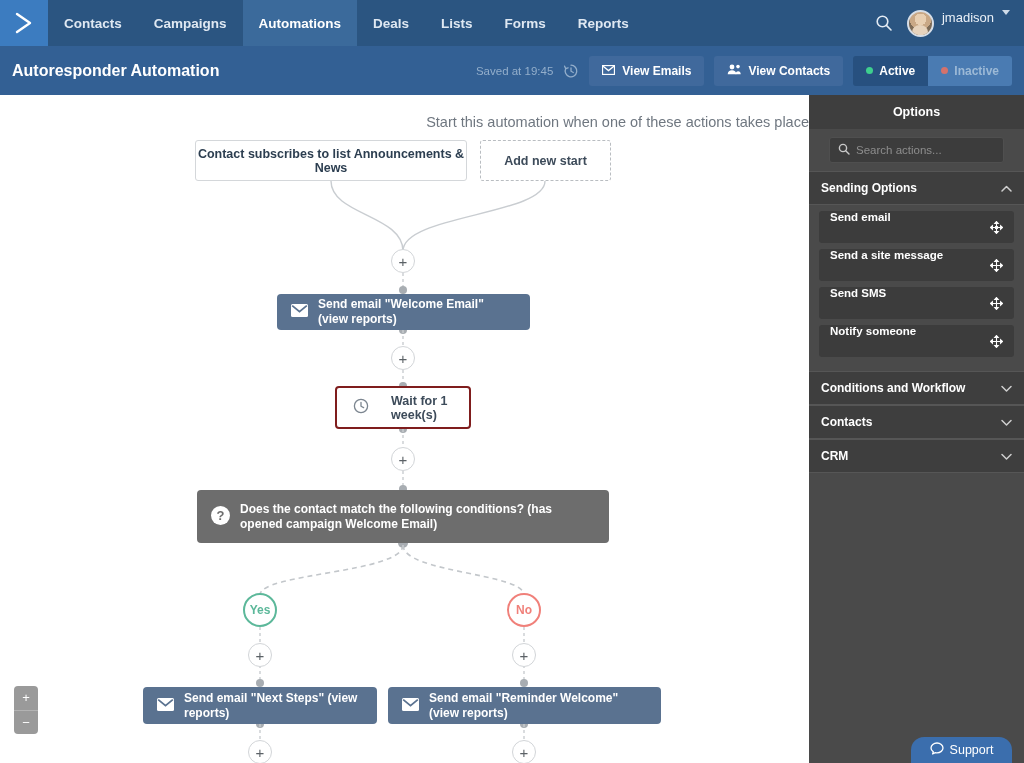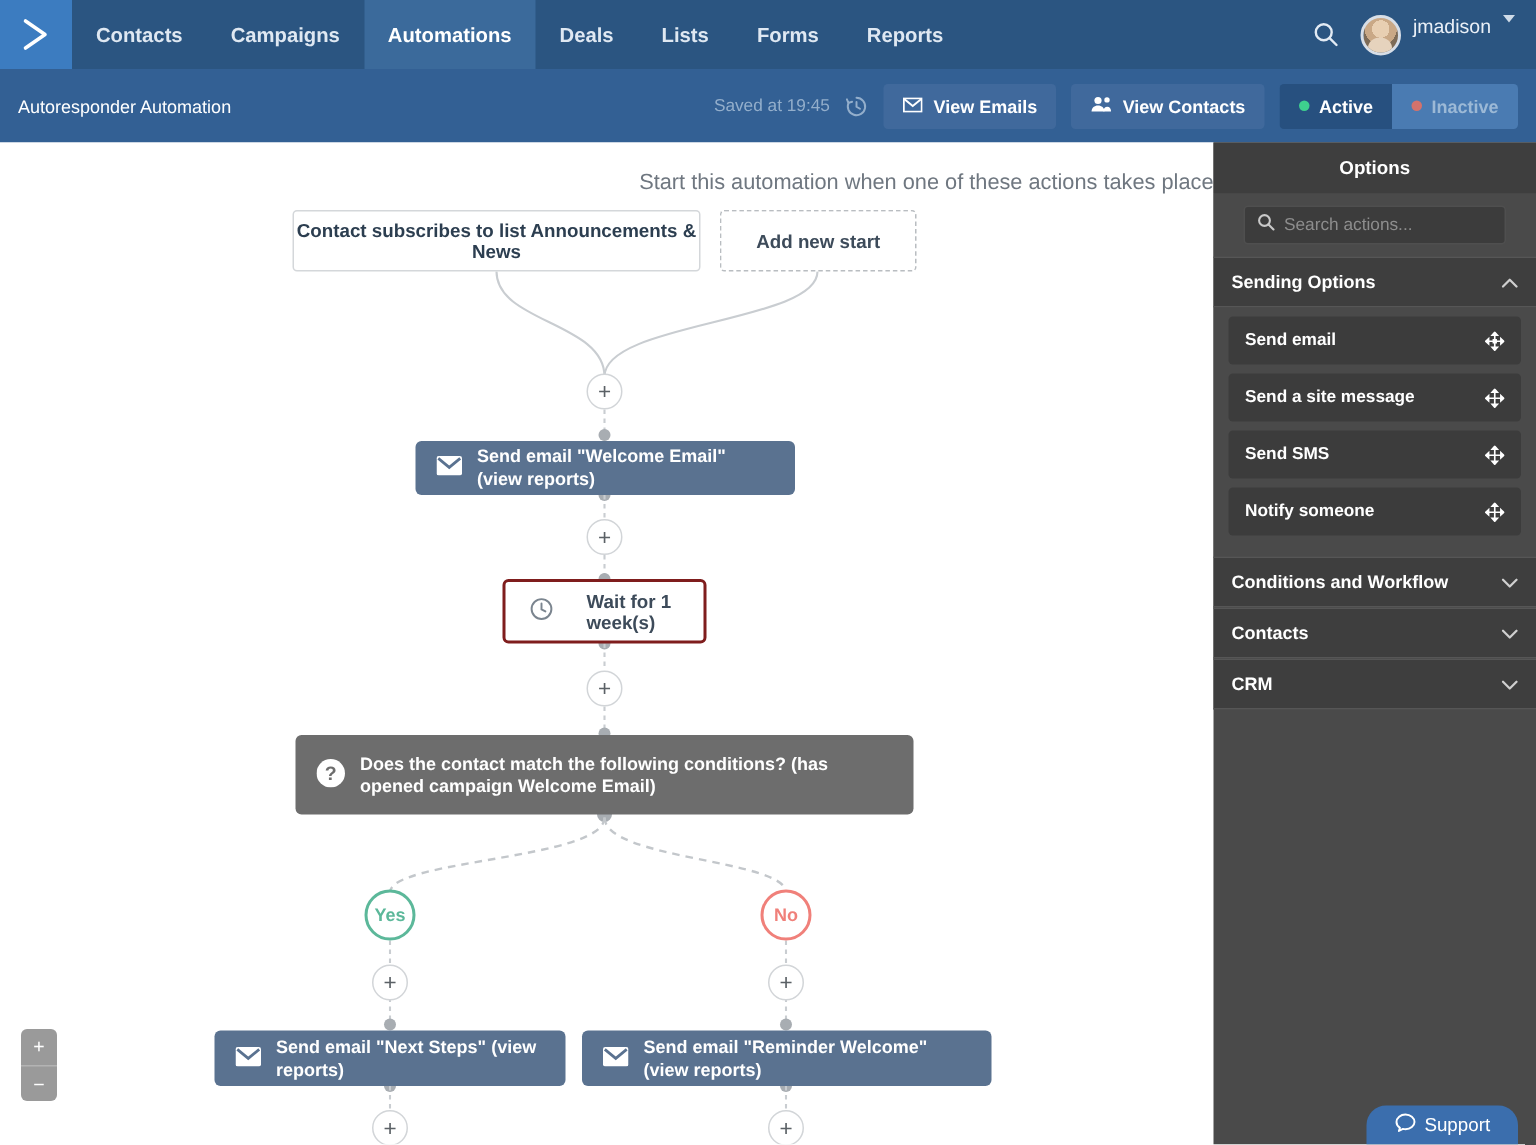--- a/index.html
+++ b/index.html
@@ -48,21 +48,21 @@
   .caret-down {
     width: 0; height: 0; border-left: 4px solid transparent;
     border-right: 4px solid transparent; border-top: 5px solid #cfdbe8;
   }
 
   
   .subheader {
     position: absolute; top: 46px; left: 0; width: 1024px; height: 49px;
     background: #336094; display: flex; align-items: center; padding: 0 12px;
   }
-  .page-title { color: #ffffff; font-size: 12px; font-weight: normal; }
+  .page-title { color: #ffffff; font-size: 16px; font-weight: bold; }
   .subheader-right {
     margin-left: auto; display: flex; align-items: center; gap: 10px;
   }
   .saved-text { color: #93aecb; font-size: 11.5px; }
   .history-icon { cursor: pointer; display: flex; align-items: center; }
   .hdr-btn {
     background: #40699c; color: #ffffff; font-size: 12px; font-weight: bold;
     border: none; border-radius: 3px; height: 30px; padding: 0 13px;
     display: flex; align-items: center; gap: 7px; cursor: pointer;
   }
@@ -159,21 +159,21 @@
   .group-head {
     height: 34px; background: #3e3e3e; border-top: 1px solid #565656;
     border-bottom: 1px solid #565656; display: flex; align-items: center;
     padding: 0 12px; color: #ffffff; font-size: 12px; font-weight: bold;
     cursor: pointer;
   }
   .chev { margin-left: auto; display: flex; align-items: center; }
   .action-list { padding: 6px 10px 8px 10px; background: #4a4a4a; }
   .action-item {
     height: 32px; background: #3c3c3c; border-radius: 3px; margin-bottom: 6px;
-    display: flex; align-items: center; padding: 0 11px;
+    display: flex; padding: 0 11px;
     color: #ffffff; font-size: 11.5px; font-weight: bold; cursor: move;
   }
   .drag-handle { margin-left: auto; display: flex; align-items: center; }
 
   .support-btn {
     position: absolute; left: 911px; top: 737px; width: 101px; height: 26px;
     background: #3b6ead; border-radius: 13px 13px 0 0;
     display: flex; align-items: center; justify-content: center; gap: 6px;
     color: #ffffff; font-size: 12.5px; font-weight: normal; cursor: pointer;
   }

